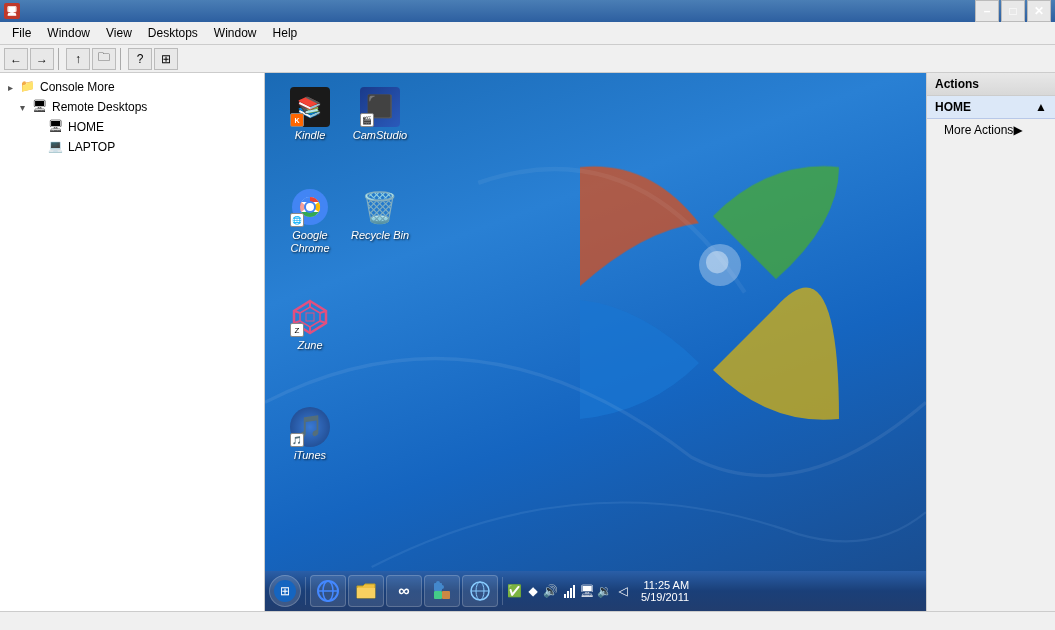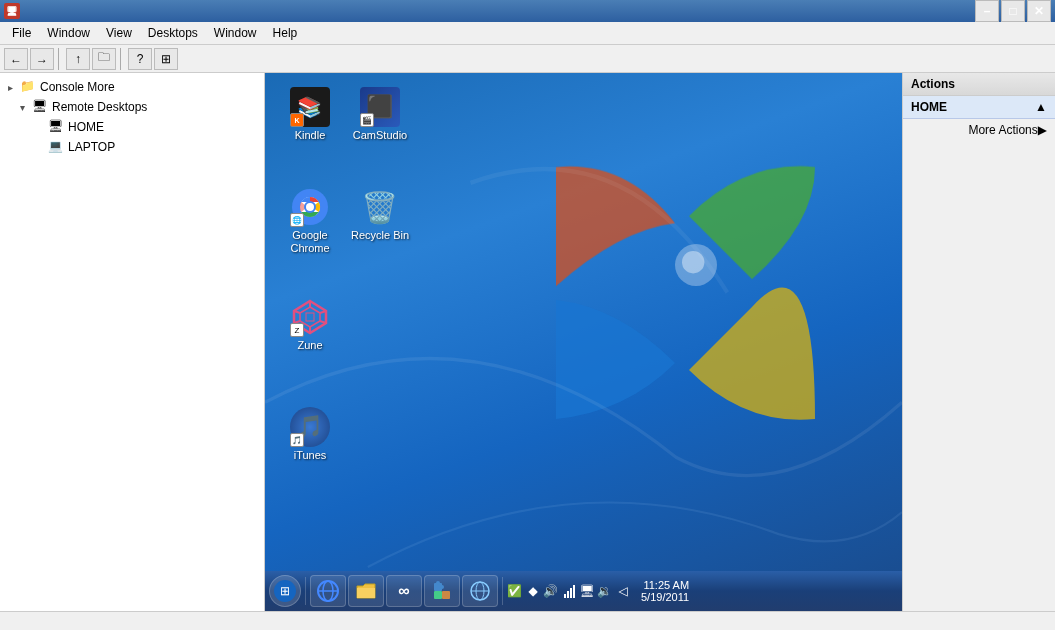--- a/index.html
+++ b/index.html
@@ -133,20 +133,21 @@
       font-size: 22px;
       position: relative;
     }
     .desktop-icon .icon-label {
       color: white;
       font-size: 11px;
       text-align: center;
       text-shadow: 1px 1px 2px rgba(0,0,0,0.8);
       margin-top: 2px;
       line-height: 1.2;
+      font-style: italic;
     }
     .small-badge {
       position: absolute;
       bottom: 0; left: 0;
       width: 14px; height: 14px;
       background: white;
       border: 1px solid #888;
       border-radius: 2px;
       display: flex; align-items: center; justify-content: center;
       font-size: 8px;
@@ -185,21 +186,21 @@
     .tray-icon { 
       width: 16px; height: 16px;
       display: flex; align-items: center; justify-content: center;
       font-size: 12px;
       color: white;
       cursor: pointer;
     }
 
     
     #right-panel {
-      width: 153px;
+      width: 129px;
       background: #f0f0f0;
       border-left: 1px solid #ccc;
     }
     #actions-header {
       background: linear-gradient(to bottom, #e8e8e8, #d8d8d8);
       padding: 4px 8px;
       font-weight: bold;
       font-size: 12px;
       border-bottom: 1px solid #ccc;
     }
@@ -210,22 +211,22 @@
       padding: 4px 8px;
       background: #dce8f8;
       border-bottom: 1px solid #b8c8e8;
       cursor: pointer;
       font-size: 12px;
       font-weight: bold;
     }
     .action-item {
       display: flex;
       align-items: center;
-      justify-content: flex-end;
-      padding: 4px 8px;
+      justify-content: flex-start;
+      padding: 4px 17px;
       cursor: pointer;
       font-size: 12px;
     }
 
     
     #status-bar {
       height: 20px;
       background: #f0f0f0;
       border-top: 1px solid #ccc;
       display: flex;

